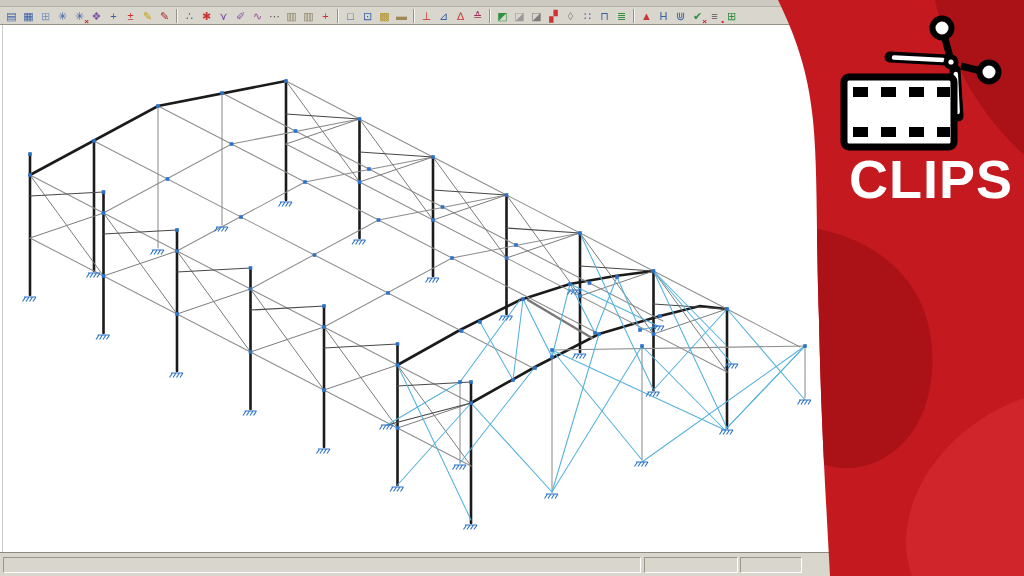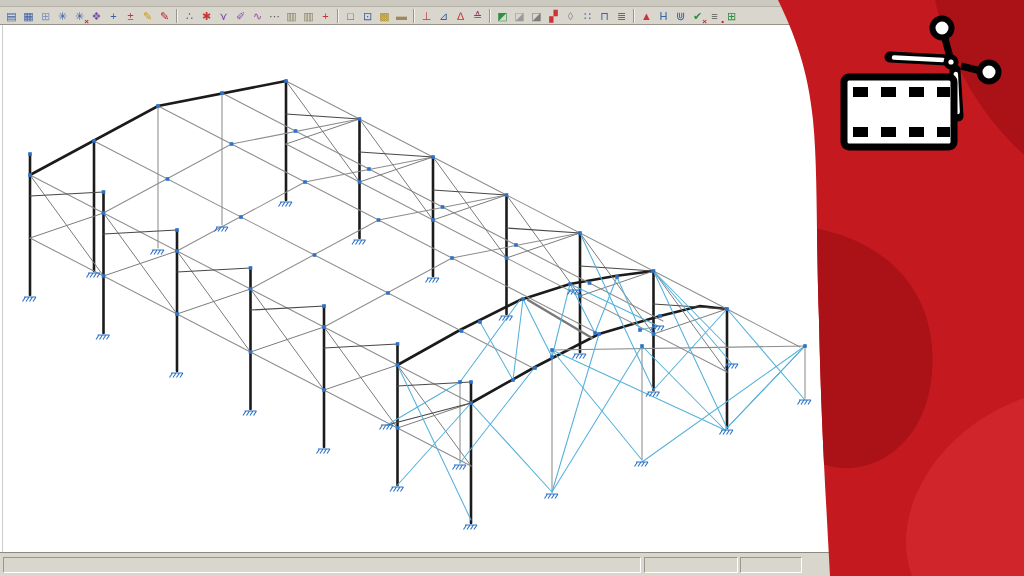--- a/index.html
+++ b/index.html
@@ -336,14 +336,15 @@
           <rect x="909" y="87" width="15" height="10"></rect>
             <rect x="937" y="87" width="13" height="10"></rect>
           <rect x="853" y="127" width="15" height="10"></rect>
             <rect x="881" y="127" width="15" height="10"></rect>
           <rect x="909" y="127" width="15" height="10"></rect>
             <rect x="937" y="127" width="13" height="10"></rect>
         </g>
       </g>
     </g>
   </svg>
+  <div class="clips-text" style="color: rgb(255, 255, 255);">CLIPS</div>
 
 </div>
 
 </body></html>

